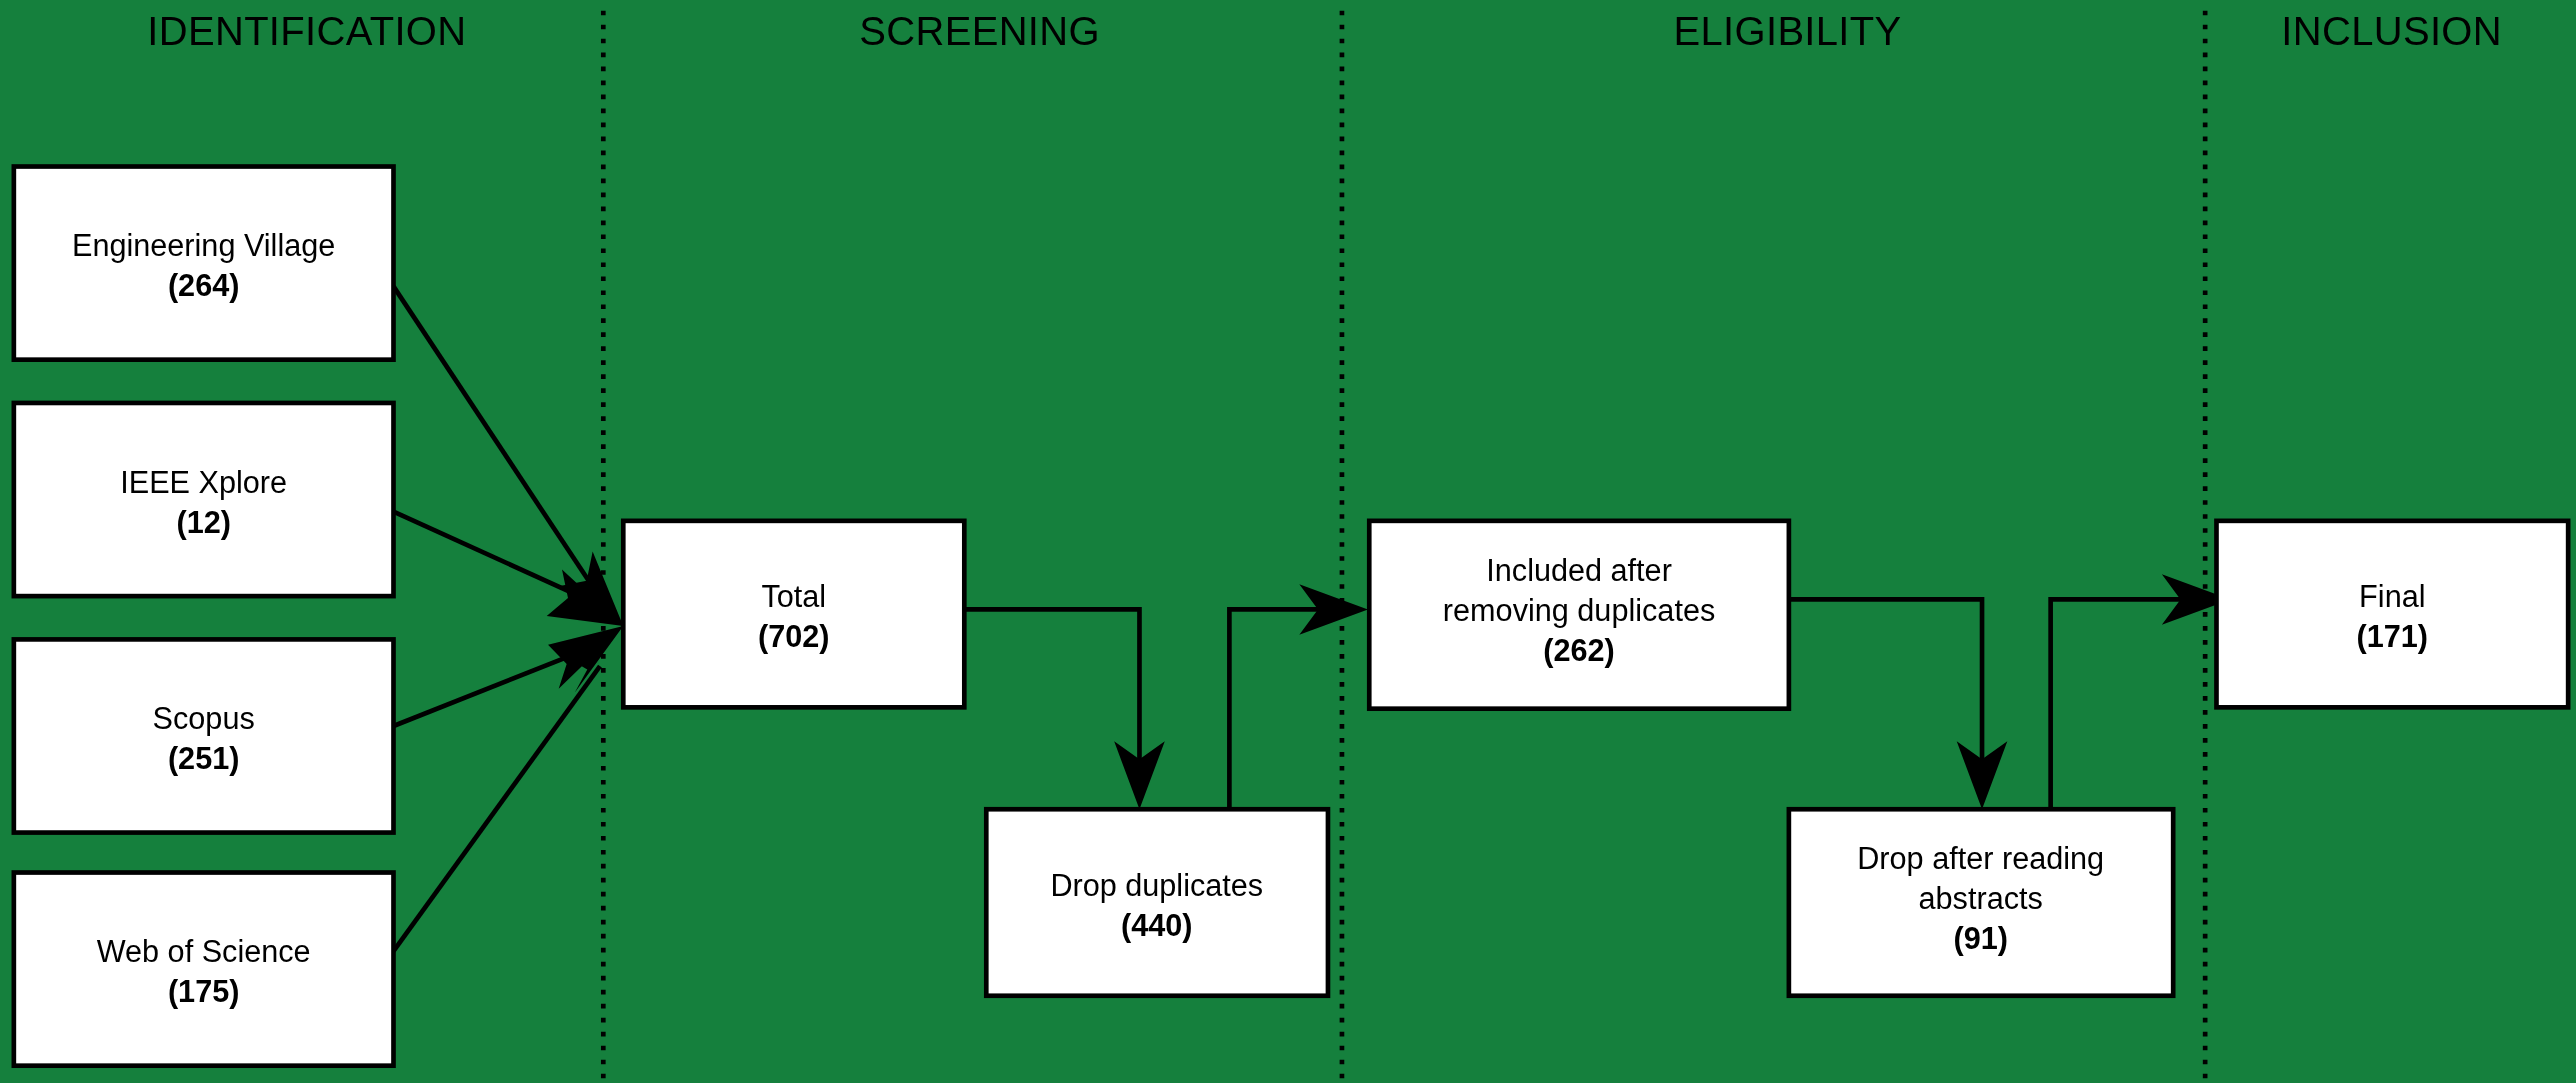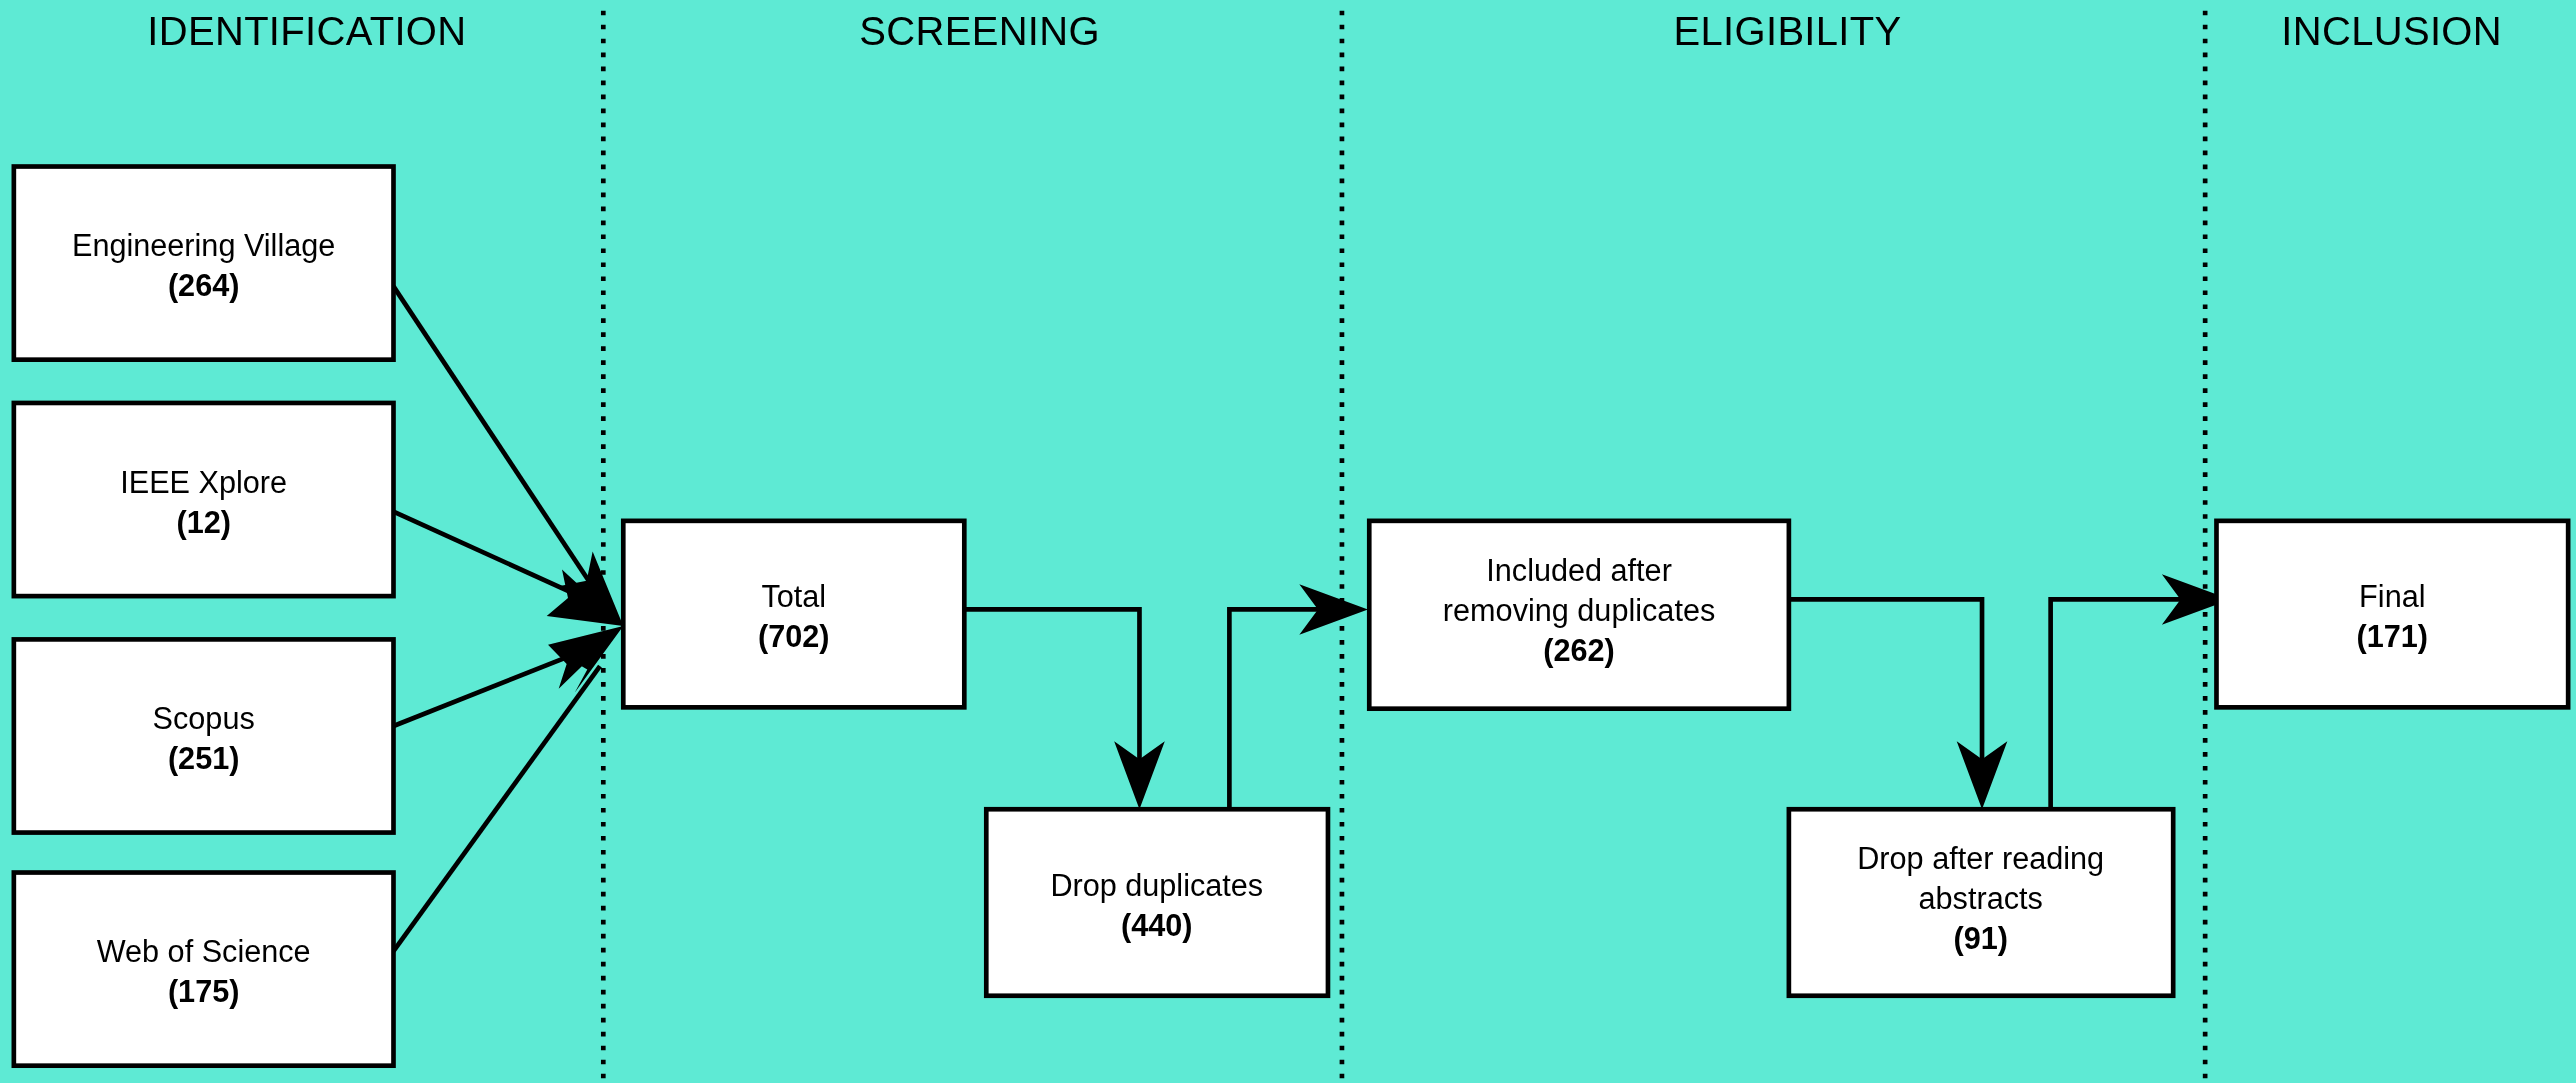--- a/index.html
+++ b/index.html
@@ -7,21 +7,21 @@
     padding: 0;
     background: #ffffff;
   }
   body {
     font-family: "Liberation Sans", sans-serif;
   }
   #stage {
     position: relative;
     width: 2576px;
     height: 1083px;
-    background: #5eead4;
+    background: #15803d;
     overflow: hidden;
   }
   svg.diagram {
     position: absolute;
     inset: 0;
     width: 2576px;
     height: 1083px;
     display: block;
   }
   .stage-header {

